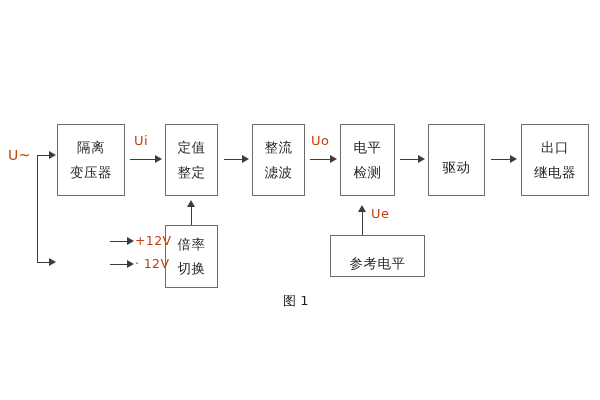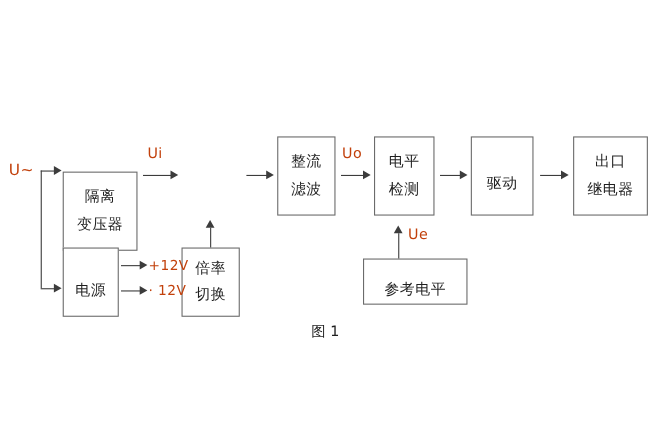--- a/index.html
+++ b/index.html
@@ -88,48 +88,49 @@
   <div class="lbl" style="left:8px; top:147px; font-size:14px;">U~</div>
 
   <div class="vline" style="left:37px; top:155px; height:107px;"></div>
 
   <div class="hline" style="left:37px; top:155px; width:13px;"></div>
   <div class="arrow-r" style="left:49px; top:151px;"></div>
 
   <div class="hline" style="left:37px; top:262px; width:13px;"></div>
   <div class="arrow-r" style="left:49px; top:258px;"></div>
 
-  <div class="box" style="left:57px; top:124px; width:68px; height:72px;margin-top:32px;">
+  <div class="box" style="left:57px; top:124px; width:68px; height:72px;">
     <span class="ln">隔离</span>
     <span class="ln">变压器</span>
   </div>
 
+  <div class="box" style="left:165px; top:124px; width:53px; height:72px;">
+    <span class="ln">定值</span>
+    <span class="ln">整定</span>
+  </div>
 
   <div class="box" style="left:340px; top:124px; width:55px; height:72px;">
     <span class="ln">电平</span>
     <span class="ln">检测</span>
   </div>
 
   <div class="box" style="left:252px; top:124px; width:53px; height:72px;">
     <span class="ln">整流</span>
     <span class="ln">滤波</span>
   </div>
 
   <div class="box single" style="left:428px; top:124px; width:57px; height:72px;">
     <span class="ln">驱动</span>
   </div>
 
   <div class="box" style="left:521px; top:124px; width:68px; height:72px;">
     <span class="ln">出口</span>
     <span class="ln">继电器</span>
   </div>
 
-  <div class="box single" style="left:57px; top:225px; width:51px; height:63px;">
-    <span class="ln">电源</span>
-  </div>
 
   <div class="box" style="left:165px; top:225px; width:53px; height:63px;">
     <span class="ln">倍率</span>
     <span class="ln">切换</span>
   </div>
 
   <div class="box single" style="left:330px; top:235px; width:95px; height:42px;">
     <span class="ln">参考电平</span>
   </div>
 

